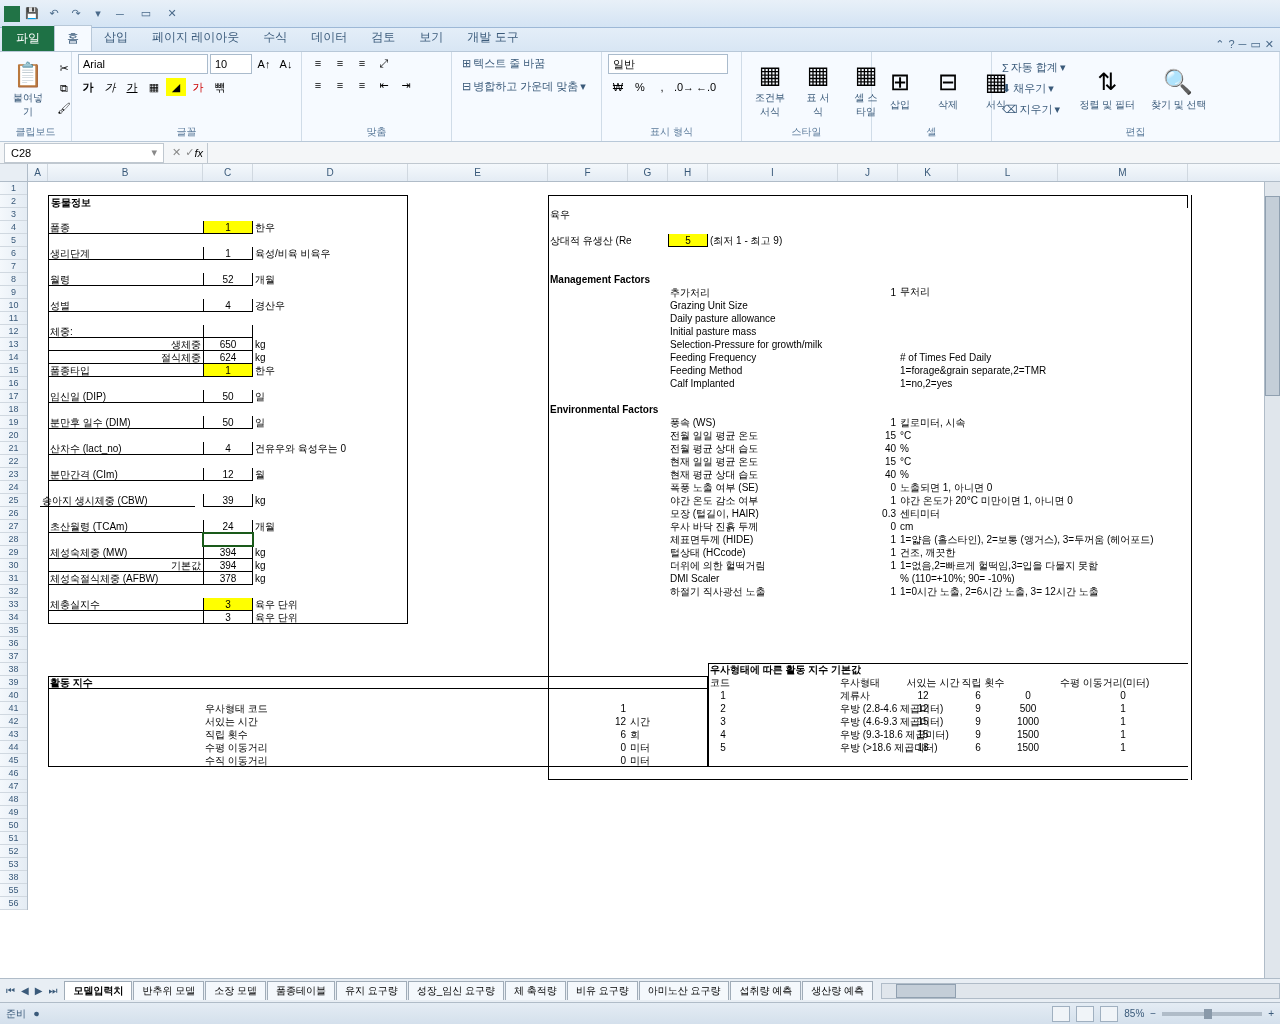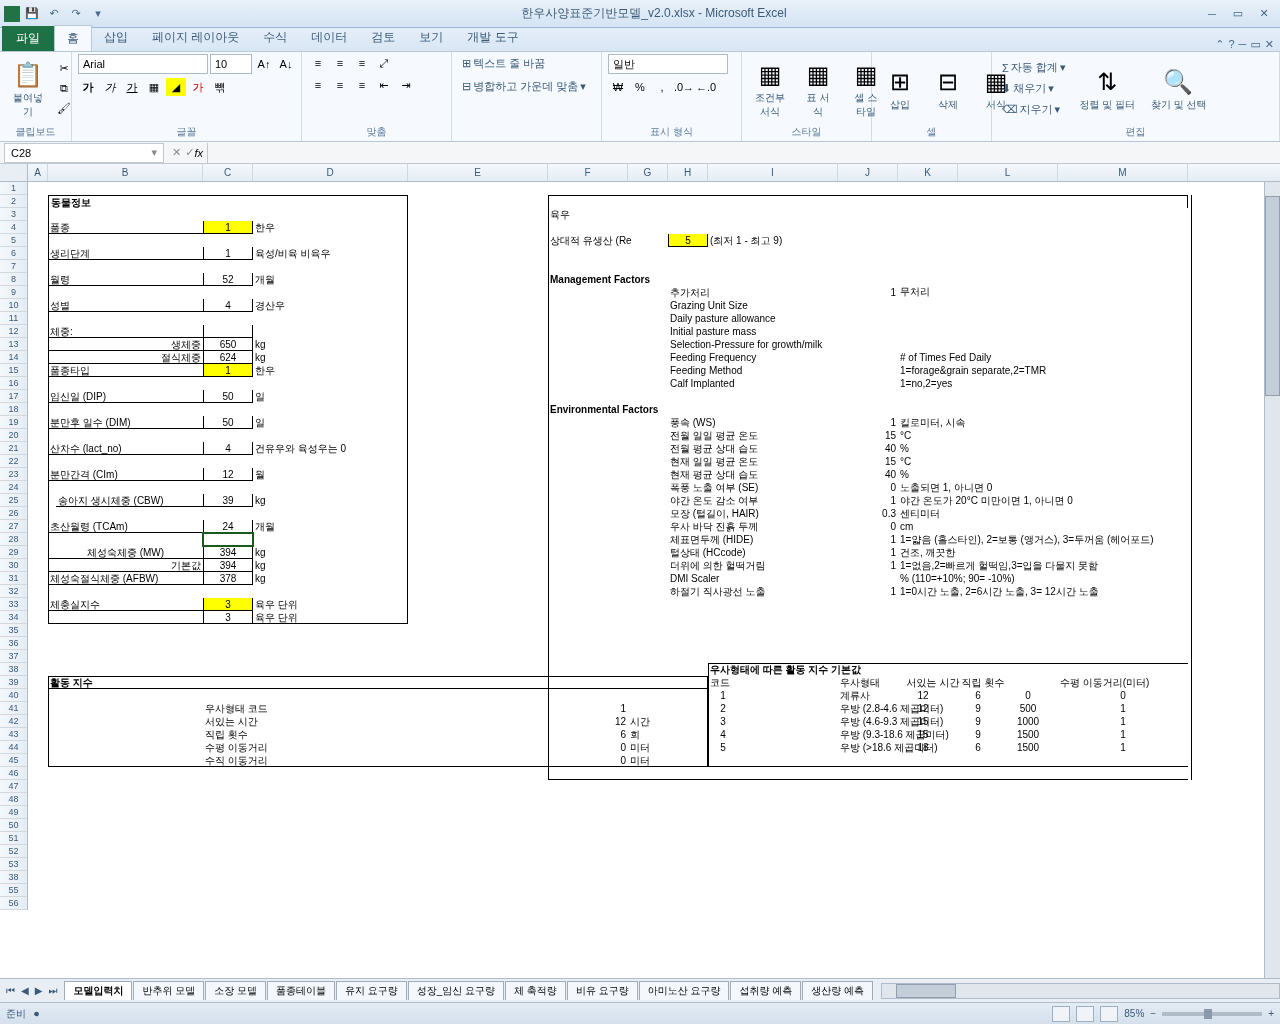--- a/index.html
+++ b/index.html
@@ -67,21 +67,20 @@
 <body>
 
 <div class="titlebar">
   <div class="tb-left">
     <span class="tb-ico"></span>
     <span class="qat-btn">💾</span>
     <span class="qat-btn">↶</span>
     <span class="qat-btn">↷</span>
     <span class="qat-btn">▾</span>
   </div>
-  <div class="tb-title">한우사양표준기반모델_v2.0.xlsx - Microsoft Excel</div>
   <div class="tb-right">
     <span class="win-btn">─</span>
     <span class="win-btn">▭</span>
     <span class="win-btn">✕</span>
   </div>
 </div>
 
 <div class="ribbon-tabs">
   <div class="file-tab">파일</div>
   <div id="rtabs" style="display: inline-flex;">
@@ -425,27 +424,27 @@
         <div class="cell " style="left: 225px; top: 208px; width: 155px; height: 13px;">일</div>
         <div class="cell bbn1" style="left: 20px; top: 234px; width: 155px; height: 13px;">분만후 일수 (DIM)</div>
         <div class="cell ct bbn1 bln1 brn1" style="left: 175px; top: 234px; width: 50px; height: 13px;">50</div>
         <div class="cell " style="left: 225px; top: 234px; width: 155px; height: 13px;">일</div>
         <div class="cell bbn1" style="left: 20px; top: 260px; width: 155px; height: 13px;">산차수 (lact_no)</div>
         <div class="cell ct bbn1 bln1 brn1" style="left: 175px; top: 260px; width: 50px; height: 13px;">4</div>
         <div class="cell " style="left: 225px; top: 260px; width: 155px; height: 13px;">건유우와 육성우는 0</div>
         <div class="cell bbn1" style="left: 20px; top: 286px; width: 155px; height: 13px;">분만간격 (CIm)</div>
         <div class="cell ct bbn1 bln1 brn1" style="left: 175px; top: 286px; width: 50px; height: 13px;">12</div>
         <div class="cell " style="left: 225px; top: 286px; width: 155px; height: 13px;">월</div>
-        <div class="cell bbn1" style="left: 28px; top: 312px; width: 155px; height: 13px;">송아지 생시체중 (CBW)</div>
+        <div class="cell bbn1" style="left: 12px; top: 312px; width: 155px; height: 13px;">송아지 생시체중 (CBW)</div>
         <div class="cell ct bbn1 bln1 brn1" style="left: 175px; top: 312px; width: 50px; height: 13px;">39</div>
         <div class="cell " style="left: 225px; top: 312px; width: 155px; height: 13px;">kg</div>
         <div class="cell bbn1" style="left: 20px; top: 338px; width: 155px; height: 13px;">초산월령 (TCAm)</div>
         <div class="cell ct bbn1 bln1 brn1" style="left: 175px; top: 338px; width: 50px; height: 13px;">24</div>
         <div class="cell " style="left: 225px; top: 338px; width: 155px; height: 13px;">개월</div>
-        <div class="cell bbn1" style="left: 20px; top: 364px; width: 155px; height: 13px; text-align: center;">체성숙체중 (MW)</div>
+        <div class="cell bbn1" style="left: 20px; top: 364px; width: 155px; height: 13px;">체성숙체중 (MW)</div>
         <div class="cell ct bbn1 bln1 brn1" style="left: 175px; top: 364px; width: 50px; height: 13px;">394</div>
         <div class="cell " style="left: 225px; top: 364px; width: 155px; height: 13px;">kg</div>
         <div class="cell rt bbn1" style="left: 20px; top: 377px; width: 155px; height: 13px;">기본값</div>
         <div class="cell ct bbn1 bln1 brn1" style="left: 175px; top: 377px; width: 50px; height: 13px;">394</div>
         <div class="cell " style="left: 225px; top: 377px; width: 155px; height: 13px;">kg</div>
         <div class="cell bbn1" style="left: 20px; top: 390px; width: 155px; height: 13px;">체성숙절식체중 (AFBW)</div>
         <div class="cell ct bbn1 bln1 brn1" style="left: 175px; top: 390px; width: 50px; height: 13px;">378</div>
         <div class="cell " style="left: 225px; top: 390px; width: 155px; height: 13px;">kg</div>
         <div class="cell bbn1" style="left: 20px; top: 416px; width: 155px; height: 13px;">체충실지수</div>
         <div class="cell ct bbn1 bln1 brn1 yellow" style="left: 175px; top: 416px; width: 50px; height: 13px;">3</div>

